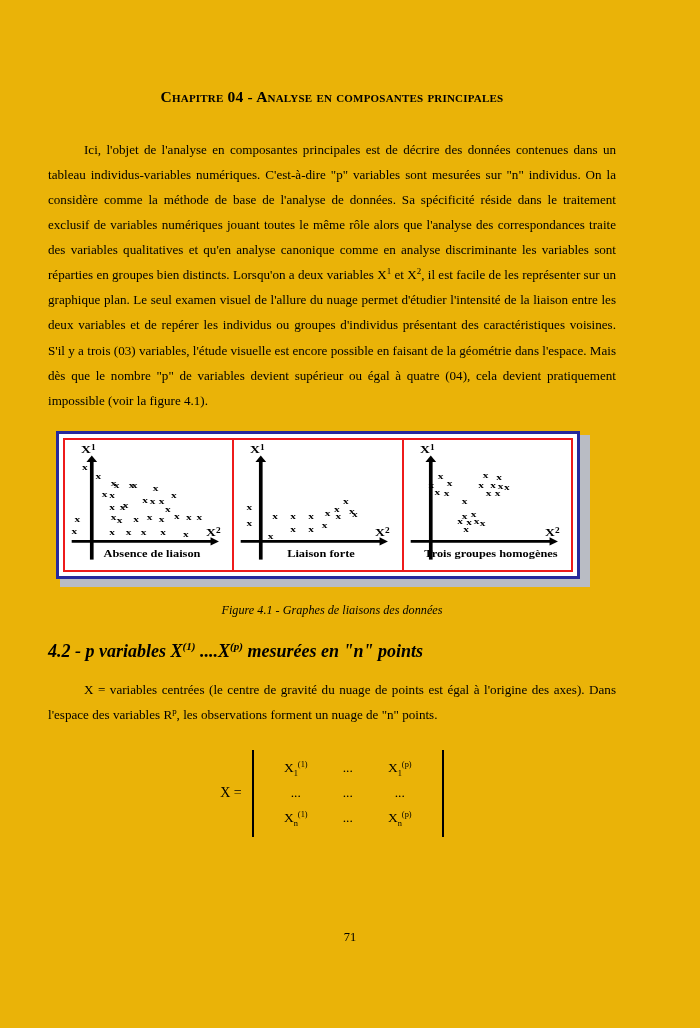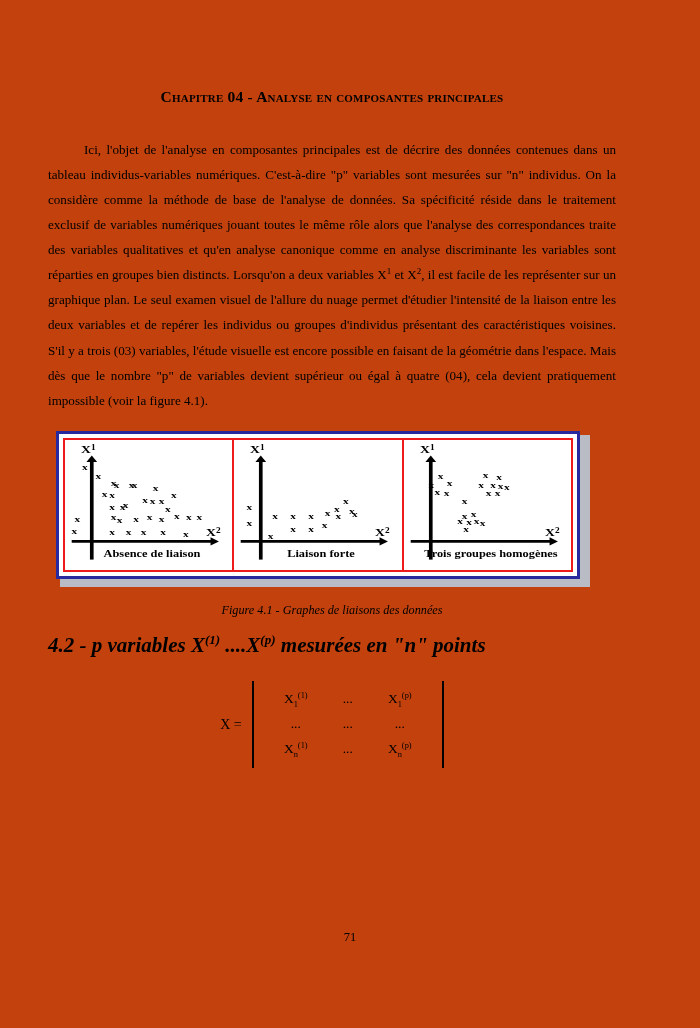--- a/index.html
+++ b/index.html
@@ -13,21 +13,21 @@
     position: relative;
     font-family: "Liberation Serif", "DejaVu Serif", serif;
     color: #000000;
     overflow: hidden;
   }
   .page {
     position: absolute;
     left: 0; top: 0;
     width: 700px;
     height: 1028px;
-    background: #c2410c;
+    background: #eab308;
   }
   .content {
     position: absolute;
     left: 48px;
     top: 88px;
     width: 568px;
   }
 
   
   .chapter-title {
@@ -42,24 +42,24 @@
 
   
   .section-heading {
     font-size: 14.5px;
     font-weight: bold;
     font-style: italic;
     margin: 0 0 18px 0;
     line-height: 1.3;
   }
   .section-heading-2 {
-    font-size: 21px;
+    font-size: 18px;
     font-weight: bold;
     font-style: italic;
-    margin: 14px 0 14px 0;
+    margin: 21px 0 14px 0;
     line-height: 1.3;
   }
   .section-heading-2 .supitem {
     font-size: 0.62em;
     vertical-align: super;
     font-style: italic;
     font-weight: bold;
   }
 
   
@@ -300,20 +300,21 @@
               </svg>
           </div>
         </div>
       </div>
     </div>
 
     <p class="fig-caption">Figure 4.1 - Graphes de liaisons des données</p>
 
     <h2 class="section-heading-2"><span>4.2 - p variables X</span><span class="supitem">(1)</span><span> ....X</span><span class="supitem">(p)</span><span> mesurées en "n" points</span></h2>
 
+    <p class="body indent"><span>X = variables centrées (le centre de gravité du nuage de points est égal à l'origine des axes). Dans l'espace des variables R</span><span class="sup">p</span><span>, les observations forment un nuage de "n" points.</span></p>
 
     <div class="matrix-block">
       <span class="matrix-eq">X =</span>
       <div class="matrix-bars">
         <span class="bar"></span>
         <div class="matrix-body">
             <div class="matrix-row">
               <span class="mcell">X<span class="sub">1</span><span class="sup">(1)</span></span>
               <span class="mdots">...</span>
               <span class="mcell">X<span class="sub">1</span><span class="sup">(p)</span></span>

